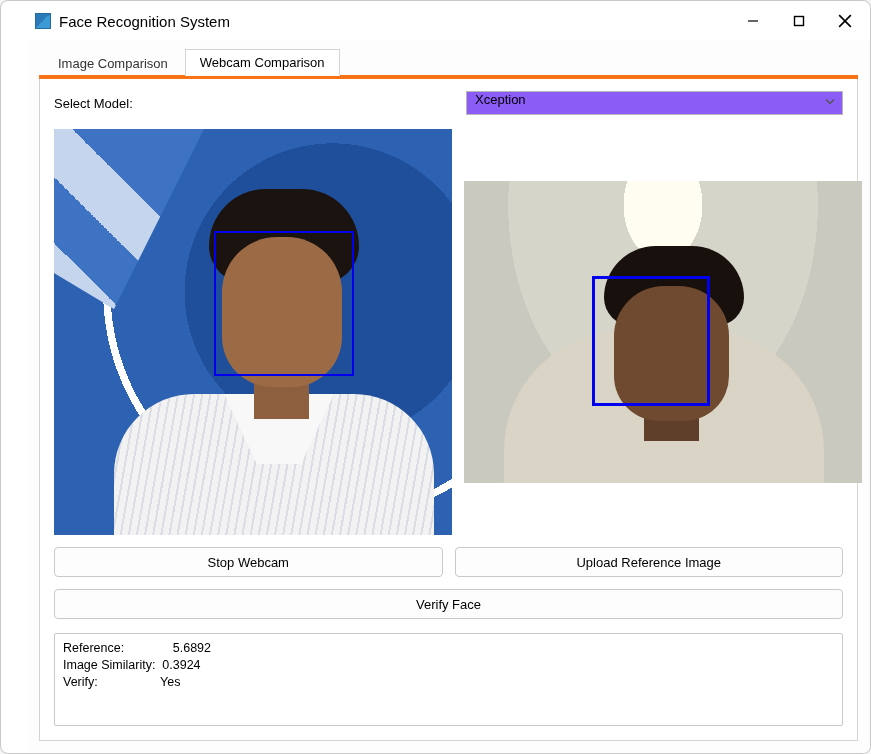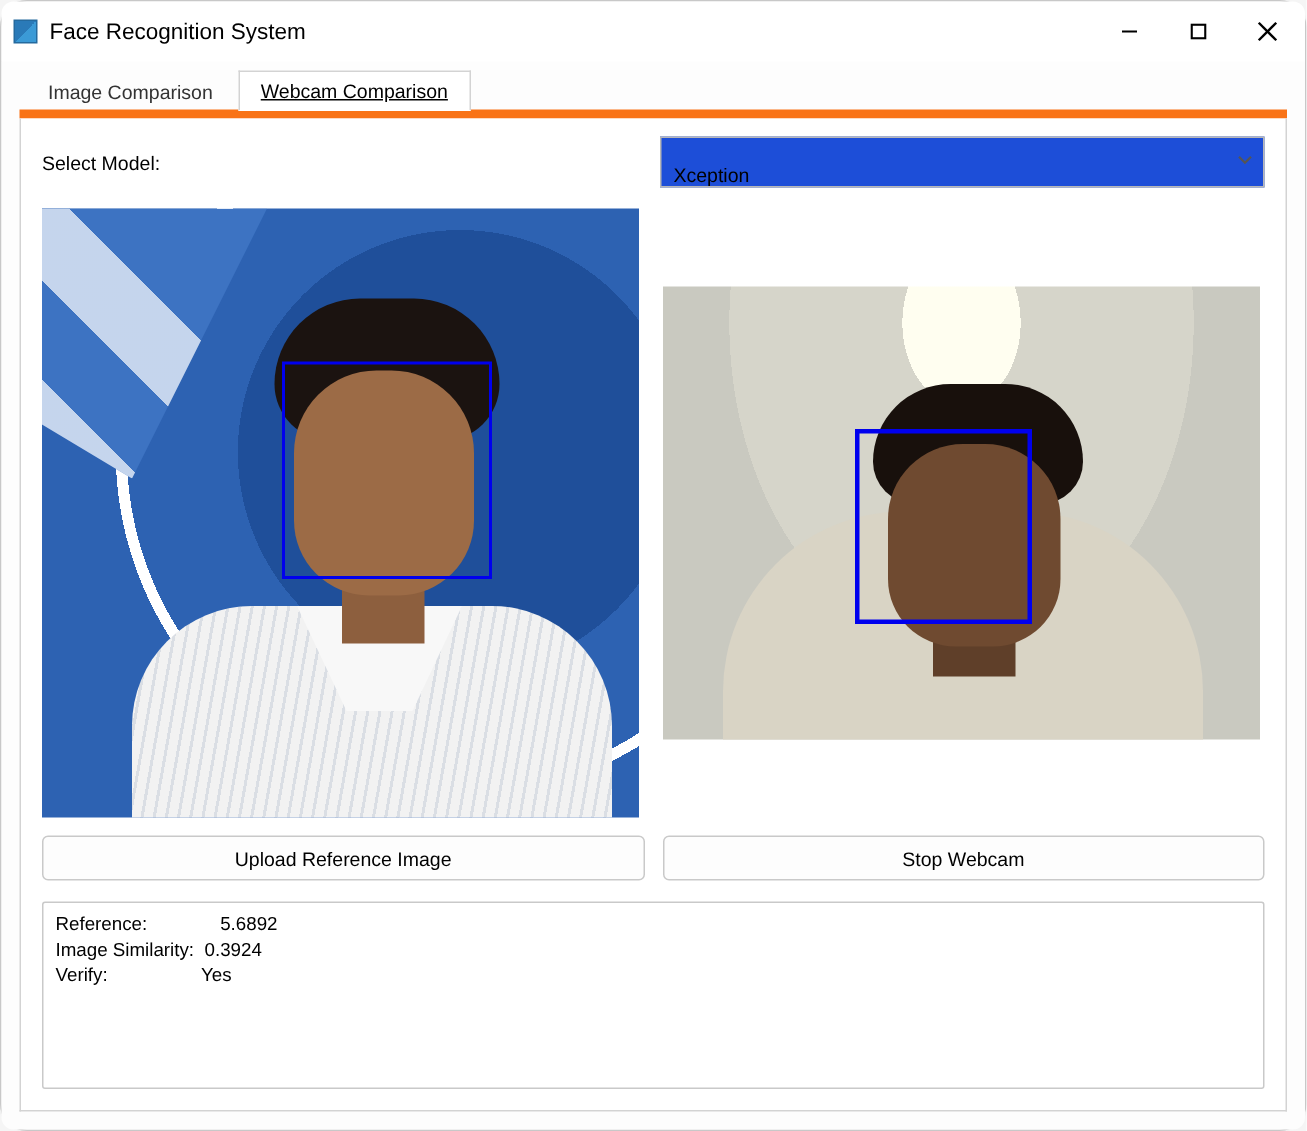--- a/index.html
+++ b/index.html
@@ -10,24 +10,25 @@
     background: #f5f5f5;
     width: 871px;
     height: 754px;
     overflow: hidden;
   }
   .window {
     width: 871px;
     height: 754px;
     background: #ffffff;
     border: 1px solid #c8c8c8;
-    border-radius: 18px;
+    border-radius: 8px;
     display: flex;
     flex-direction: column;
     box-shadow: 0 0 0 1px rgba(0,0,0,0.02);
+    padding-left: 26px;
   }
   .titlebar {
     height: 40px;
     display: flex;
     align-items: center;
     padding: 0 2px 0 8px;
     background: #ffffff;
     border-top-left-radius: 8px;
     border-top-right-radius: 8px;
   }
@@ -58,59 +59,58 @@
     padding: 10px 12px 12px 12px;
     display: flex;
     flex-direction: column;
     border-bottom-left-radius: 8px;
     border-bottom-right-radius: 8px;
   }
   .tabs {
     display: flex;
     align-items: flex-end;
     height: 28px;
-    border-bottom: 6px solid #f97316;
+    border-bottom: 4px solid #f97316;
     padding-left: 4px;
   }
   .tab {
     padding: 5px 14px 5px 14px;
     font-size: 13px;
     color: #333;
     border: 1px solid transparent;
     border-bottom: none;
     margin-right: 2px;
     position: relative;
     top: 1px;
     background: transparent;
   }
   .tab.active {
     background: #ffffff;
     border: 1px solid #d3d3d3;
     border-bottom: 1px solid #ffffff;
     color: #000;
-    text-decoration: underline;
   }
   .panel {
     border: 1px solid #d3d3d3;
     border-top: none;
     background: #ffffff;
     flex: 1;
     padding: 12px 14px 14px 14px;
     display: flex;
     flex-direction: column;
   }
   .row { display: flex; align-items: center; gap: 8px; }
   .sel-label { font-size: 13px; color: #000; margin-right: 4px; }
   .select {
     flex: 1;
-    height: 34px;
+    height: 24px;
     border: 1px solid #b7b7b7;
-    background: #1d4ed8;
-    display: flex;
-    align-items: flex-end;
+    background: #8b5cf6;
+    display: flex;
+    align-items: flex-start;
     padding: 0 26px 0 8px;
     font-size: 13px;
     position: relative;
   }
   .select .chev {
     position: absolute; right: 6px; top: 50%; transform: translateY(-50%);
   }
   .select .chev svg { width: 12px; height: 12px; stroke:#555; fill:none; stroke-width:1.5;}
   .images {
     display: flex;
@@ -283,22 +283,25 @@
               <div class="neck2"></div>
               <div class="hair2"></div>
               <div class="face2"></div>
             </div>
             <div class="bbox cam"></div>
           </div>
         </div>
       </div>
 
       <div class="btns">
+        <div class="btn">Stop Webcam</div>
         <div class="btn">Upload Reference Image</div>
-        <div class="btn">Stop Webcam</div>
+      </div>
+      <div class="btns">
+        <div class="btn full">Verify Face</div>
       </div>
 
       <div class="results"><span>Reference:</span>              <span>5.6892</span>
 <span>Image Similarity:</span>  <span>0.3924</span>
 <span>Verify:</span>                  <span>Yes</span></div>
     </div>
   </div>
 </div>
 
 </body></html>

